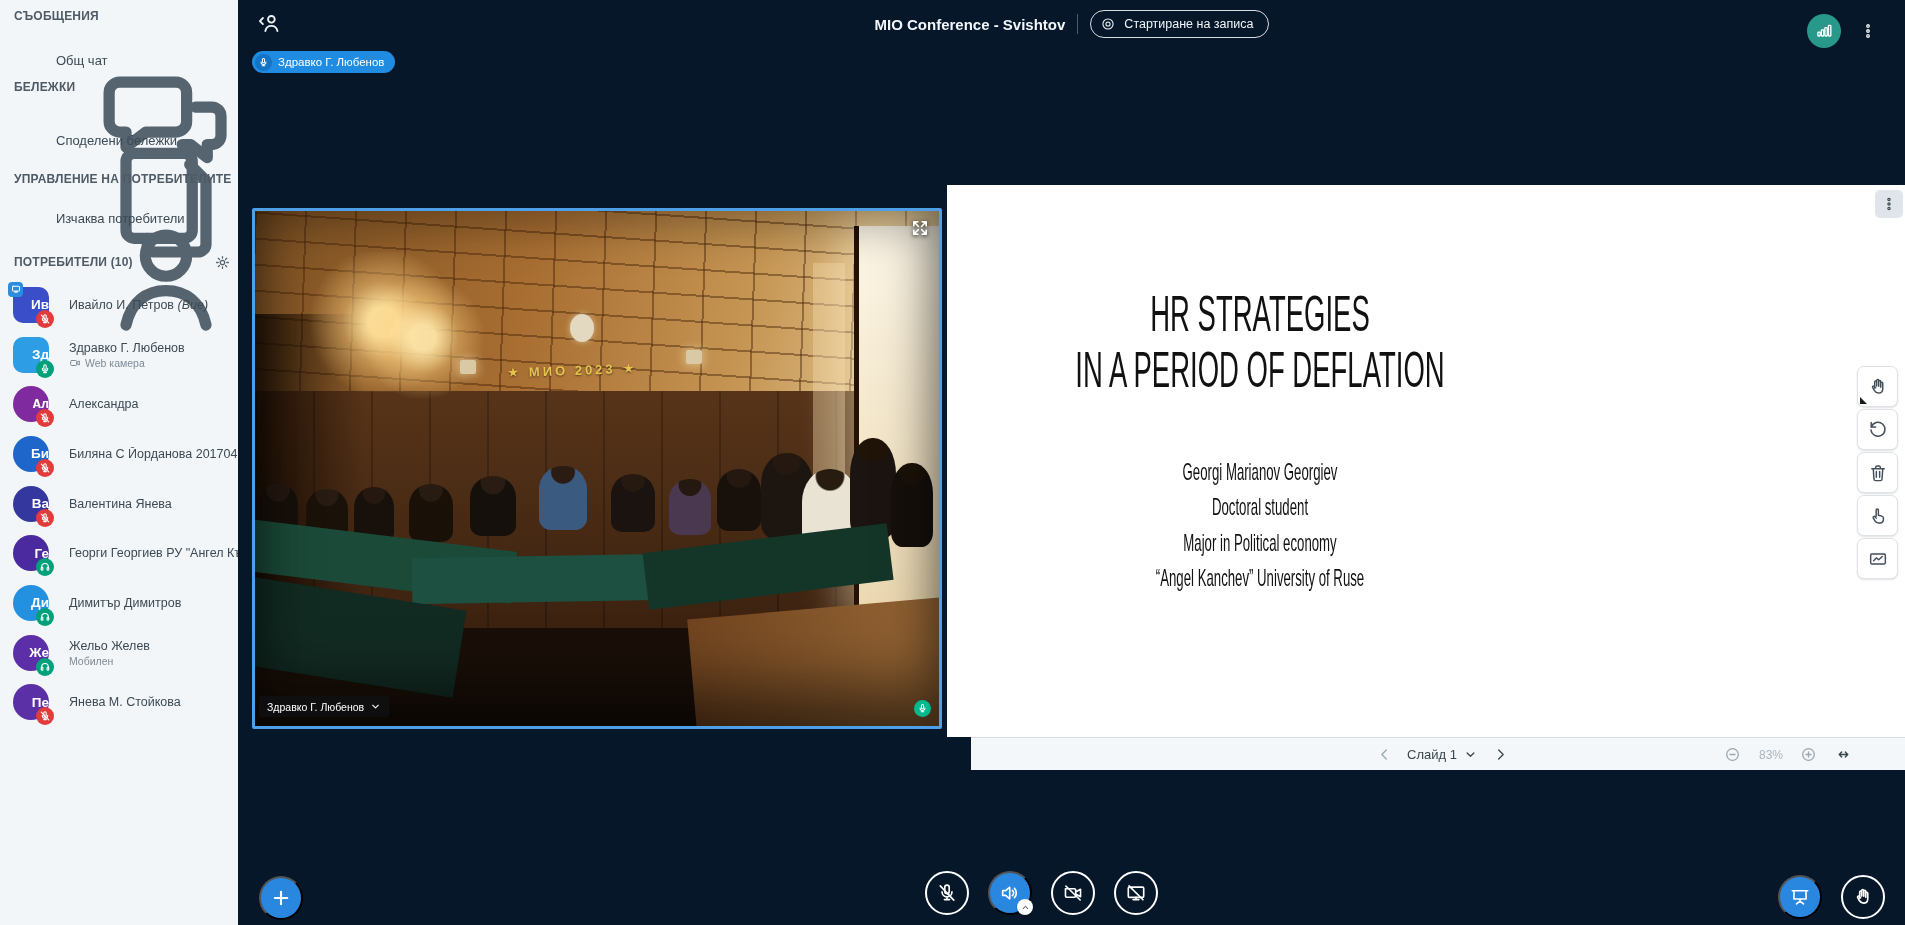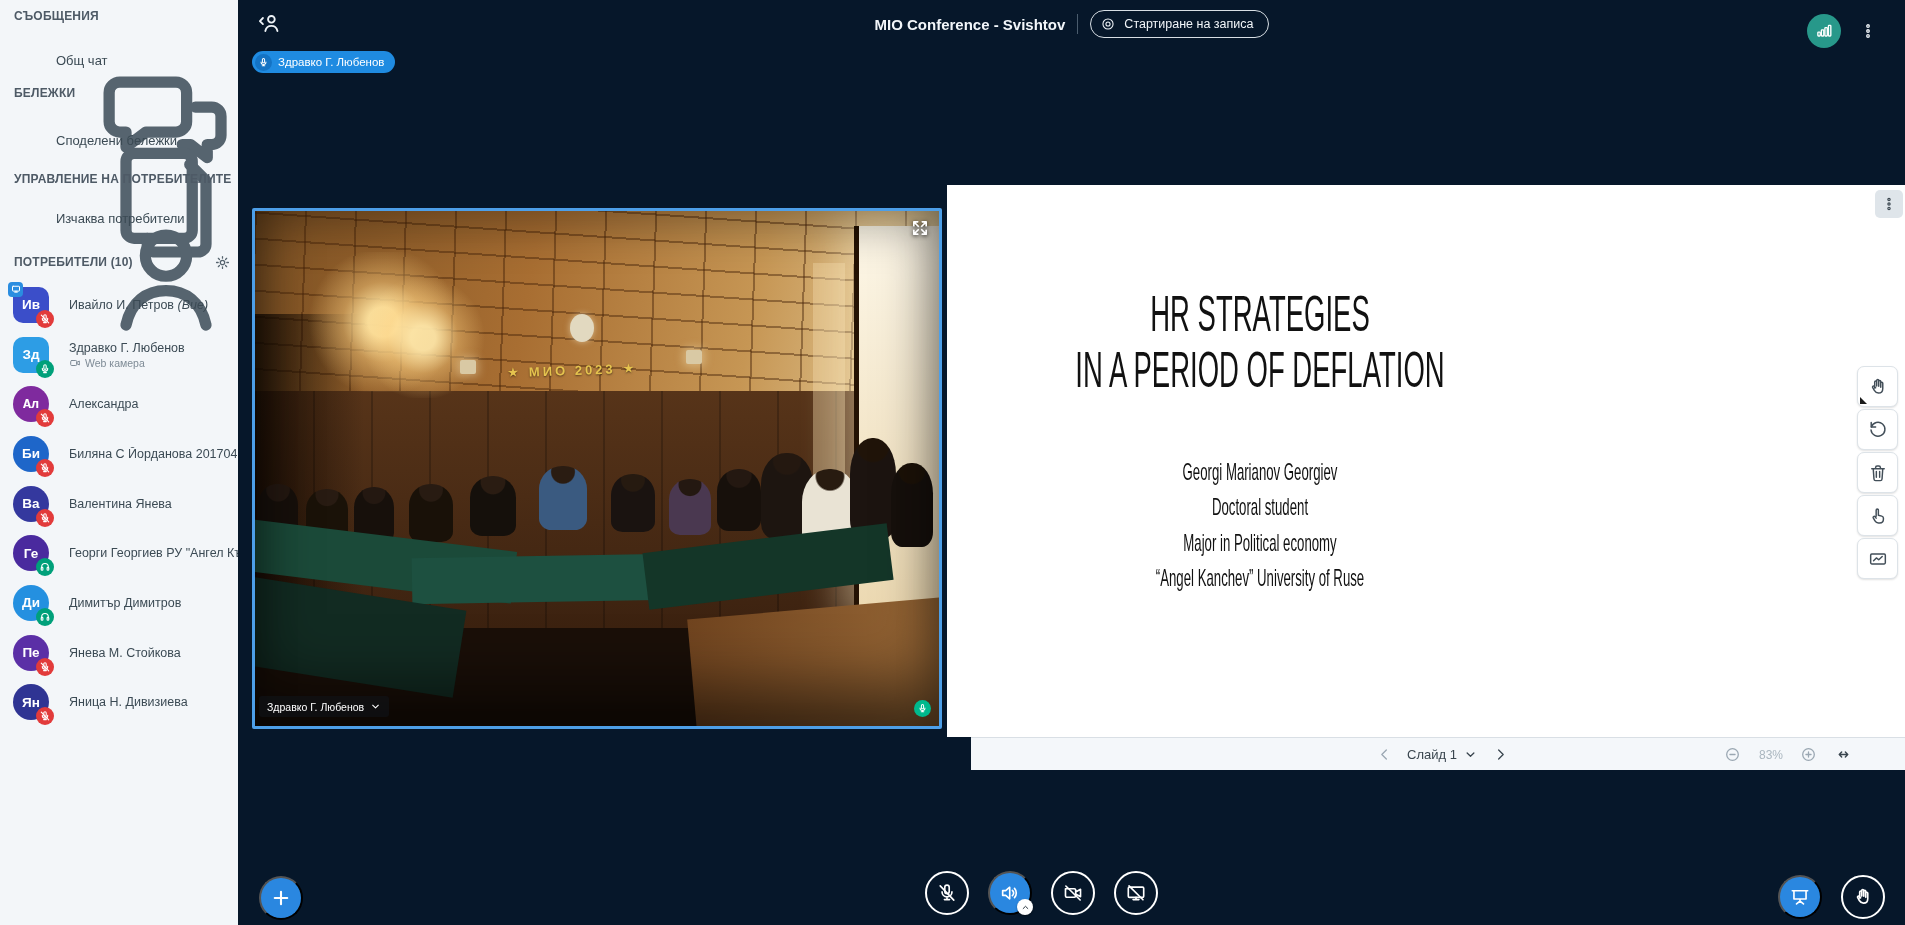--- a/index.html
+++ b/index.html
@@ -14,21 +14,21 @@
 
   
   .sidebar { position:absolute; left:0; top:0; width:238px; height:925px; background:#f3f6f9; z-index:5; }
   .sec-h { position:absolute; left:14px; font-size:12px; font-weight:bold; color:#4e5a66; letter-spacing:.2px; white-space:nowrap; }
   .side-item { position:absolute; left:0; width:238px; height:44px; display:flex; align-items:center; padding-left:16px; cursor:pointer; }
   .side-item .it-ic { width:26px; height:26px; color:#56646f; flex:0 0 26px; }
   .side-item .lbl { font-size:13px; color:#3b4a54; margin-left:14px; white-space:nowrap; }
   .gear-btn { position:absolute; right:9px; top:-5px; width:24px; height:24px; color:#56646f; cursor:pointer; display:flex; align-items:center; justify-content:center; }
   .user-list { position:absolute; left:0; top:280px; width:238px; }
   .user-row { height:49.7px; display:flex; align-items:center; padding-left:13px; cursor:pointer; }
-  .avatar { width:36px; height:36px; position:relative; color:#fff; font-weight:bold; font-size:13.5px; display:flex; align-items:center; justify-content:center; flex:0 0 36px; }
+  .avatar { width:36px; height:36px; position:relative; color:#fff; font-weight:bold; font-size:13.5px; display:flex; align-items:center; justify-content:flex-end; flex:0 0 36px; }
   .avatar.square { border-radius:10px; }
   .avatar.circle { border-radius:50%; }
   .v-badge { position:absolute; right:-5px; bottom:-5px; width:18px; height:18px; border-radius:50%; display:flex; align-items:center; justify-content:center; color:#fff; }
   .v-badge.b-muted { background:#e23b3b; }
   .v-badge.b-mic, .v-badge.b-listen { background:#00a07a; }
   .v-badge svg { width:12px; height:12px; stroke-width:2.2; }
   .p-badge { position:absolute; left:-5px; top:-5px; width:15px; height:15px; border-radius:4px; background:#2a8de0; color:#fff; display:flex; align-items:center; justify-content:center; }
   .p-badge svg { width:10px; height:10px; stroke-width:2.4; }
   .u-text { margin-left:20px; min-width:0; }
   .u-name { font-size:12.5px; color:#3b4a54; white-space:nowrap; overflow:hidden; max-width:170px; }
@@ -250,21 +250,21 @@
   <div class="sec-h" style="top:9px">СЪОБЩЕНИЯ</div>
   <div class="side-item" style="top:38px">
     <span class="it-ic">
         <svg class="ic">
           <use href="#i-chat"></use>
         </svg>
       </span>
     <span class="lbl">Общ чат</span>
   </div>
 
-  <div class="sec-h" style="top:86px">БЕЛЕЖКИ</div>
+  <div class="sec-h" style="top:80px">БЕЛЕЖКИ</div>
   <div class="side-item" style="top:118px">
     <span class="it-ic">
         <svg class="ic">
           <use href="#i-notes"></use>
         </svg>
       </span>
     <span class="lbl">Споделени бележки</span>
   </div>
 
   <div class="sec-h" style="top:172px">УПРАВЛЕНИЕ НА ПОТРЕБИТЕЛИТЕ</div>
@@ -405,52 +405,55 @@
               <use class="b-use" href="#i-headset"></use>
             </svg>
           </span>
     </div>
     <div class="u-text">
       <div class="u-name"><span class="u-name-main">Димитър Димитров</span><span class="u-suffix"></span></div>
 
     </div>
   </div>
 
+  <div class="user-row">
+    <div class="avatar circle" style="background: rgb(92, 47, 168);">
+      <span class="initials">Же</span>
+
+      <span class="v-badge b-listen">
+            <svg class="ic">
+              <use class="b-use" href="#i-headset"></use>
+            </svg>
+          </span>
+    </div>
+    <div class="u-text">
+      <div class="u-name"><span class="u-name-main">Жельо Желев</span><span class="u-suffix"></span></div>
+      <div class="u-sub">
+
+        <span class="u-sub-text">Мобилен</span>
+      </div>
+    </div>
+  </div>
 
   <div class="user-row">
     <div class="avatar circle" style="background: rgb(91, 47, 166);">
       <span class="initials">Пе</span>
 
       <span class="v-badge b-muted">
             <svg class="ic">
               <use class="b-use" href="#i-mic-off"></use>
             </svg>
           </span>
     </div>
     <div class="u-text">
       <div class="u-name"><span class="u-name-main">Янева М. Стойкова</span><span class="u-suffix"></span></div>
 
     </div>
   </div>
 
-  <div class="user-row">
-    <div class="avatar circle" style="background: rgb(47, 52, 147);">
-      <span class="initials">Ян</span>
-
-      <span class="v-badge b-muted">
-            <svg class="ic">
-              <use class="b-use" href="#i-mic-off"></use>
-            </svg>
-          </span>
-    </div>
-    <div class="u-text">
-      <div class="u-name"><span class="u-name-main">Яница Н. Дивизиева</span><span class="u-suffix"></span></div>
-
-    </div>
-  </div>
 </div>
 </aside>
 
 <header class="topbar">
   <div class="collapse-btn">
     <span><svg class="ic">
           <use href="#i-back-user"></use>
         </svg></span>
   </div>
   <div class="title-cluster">

